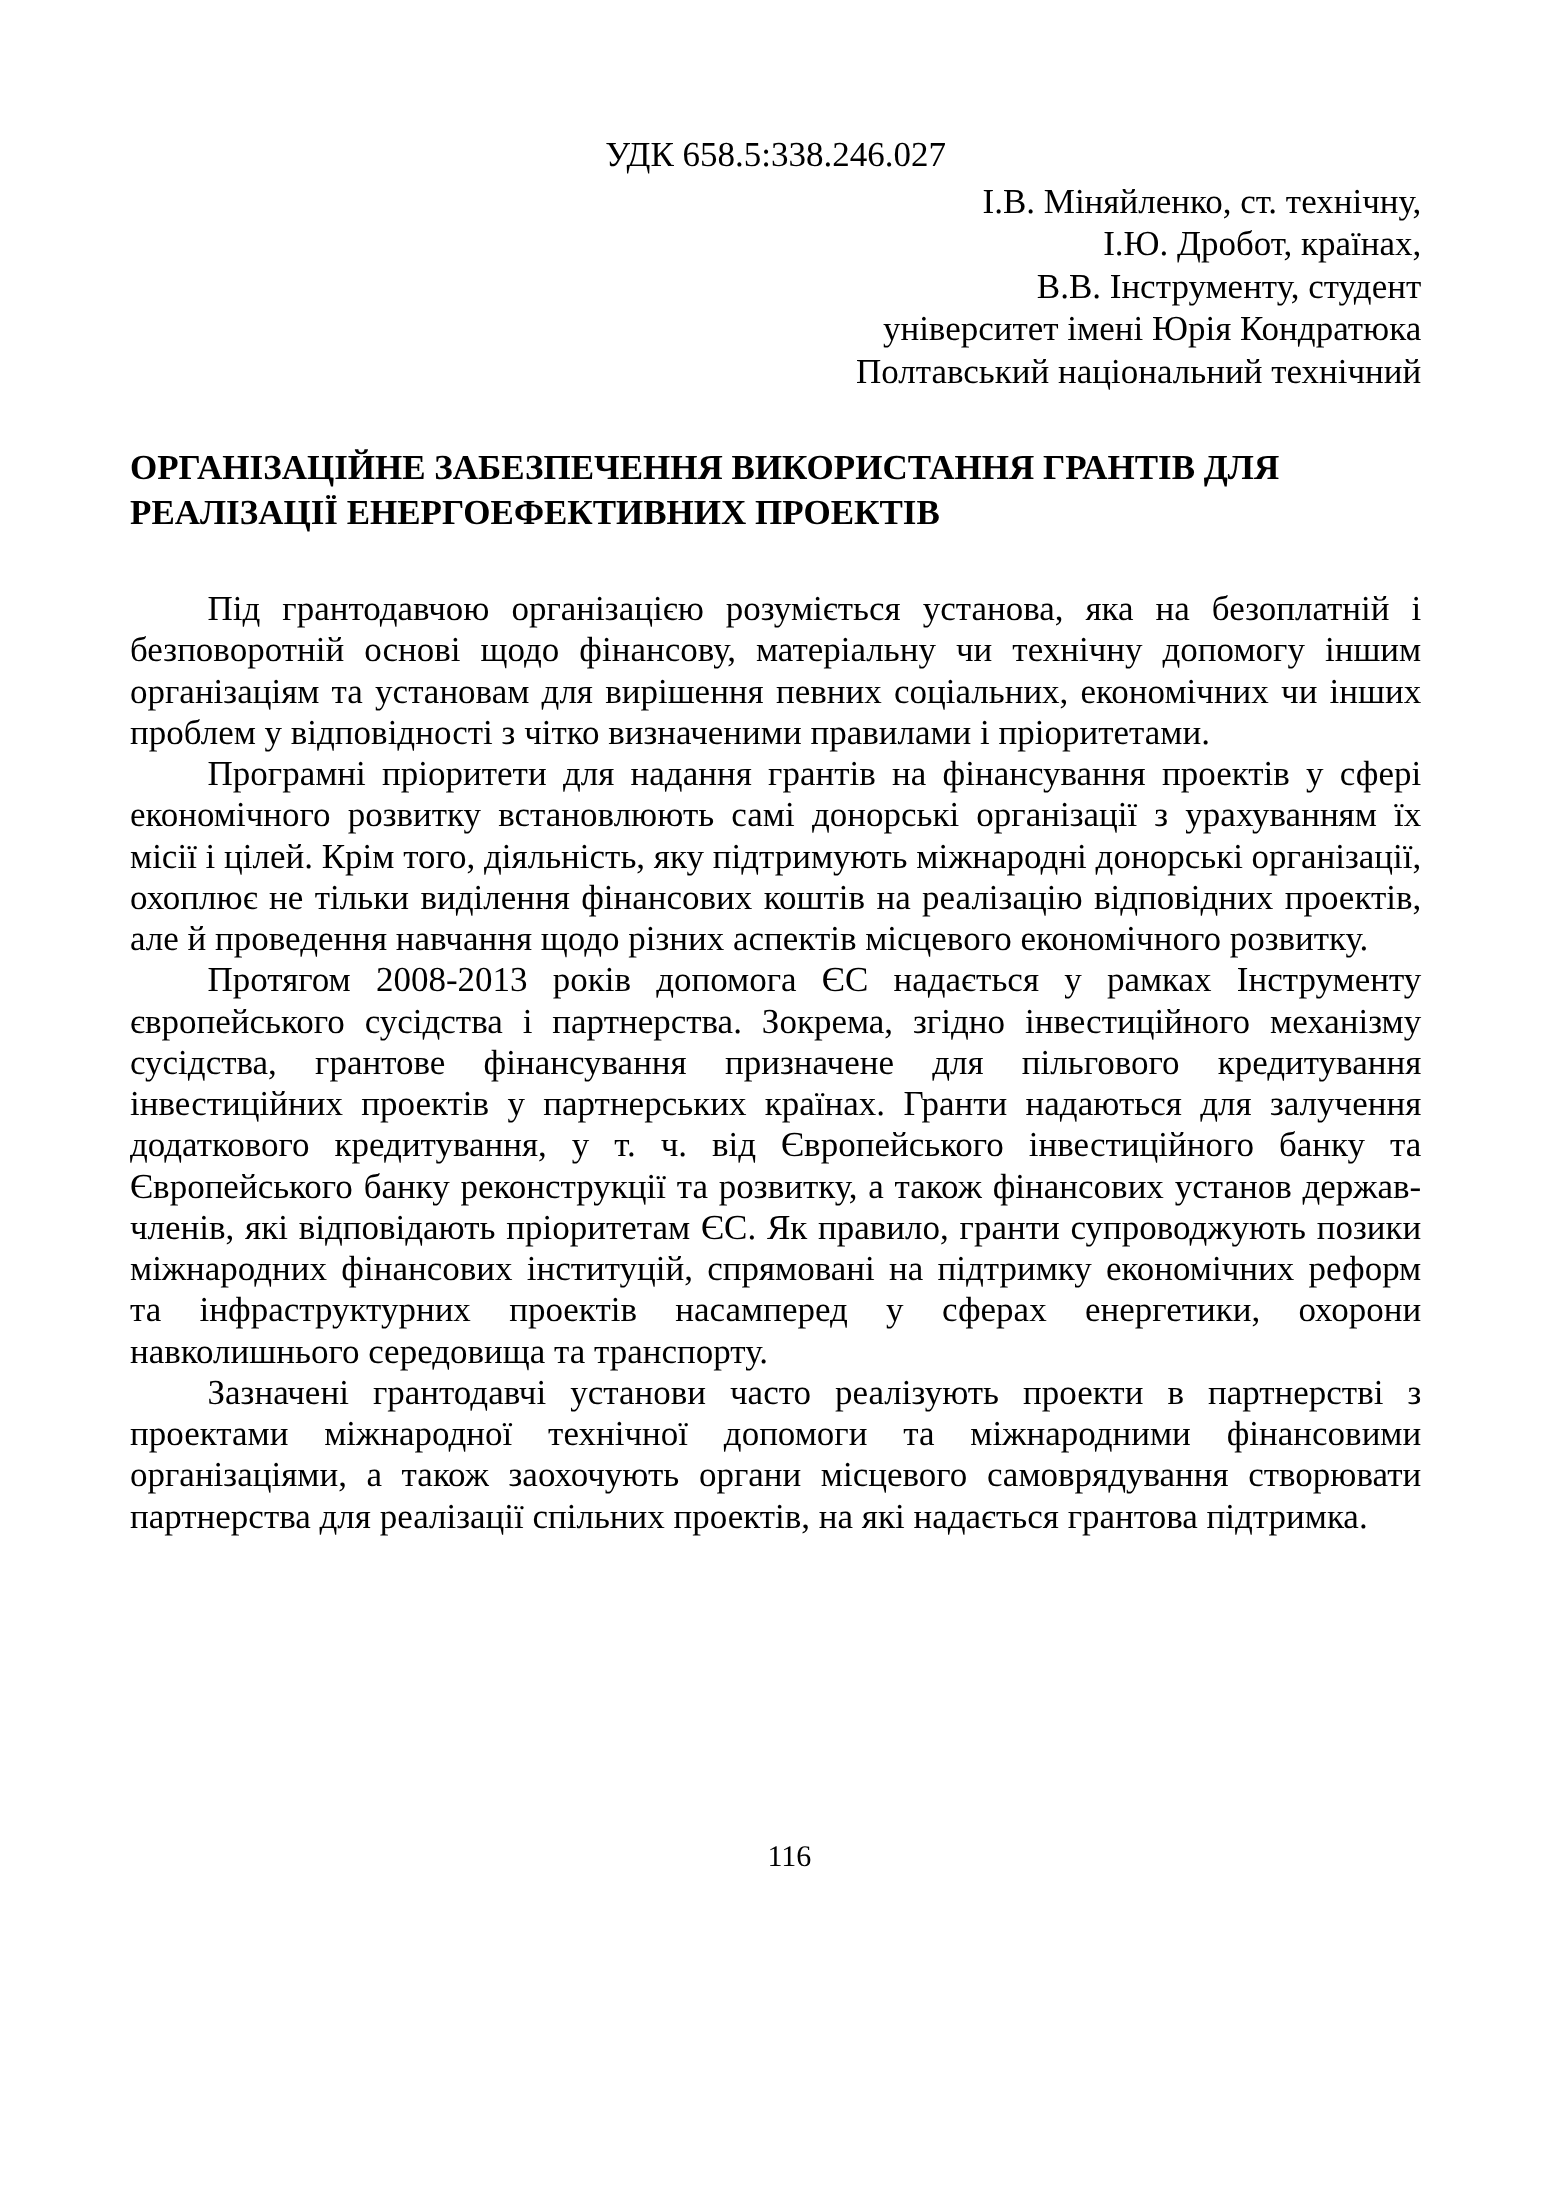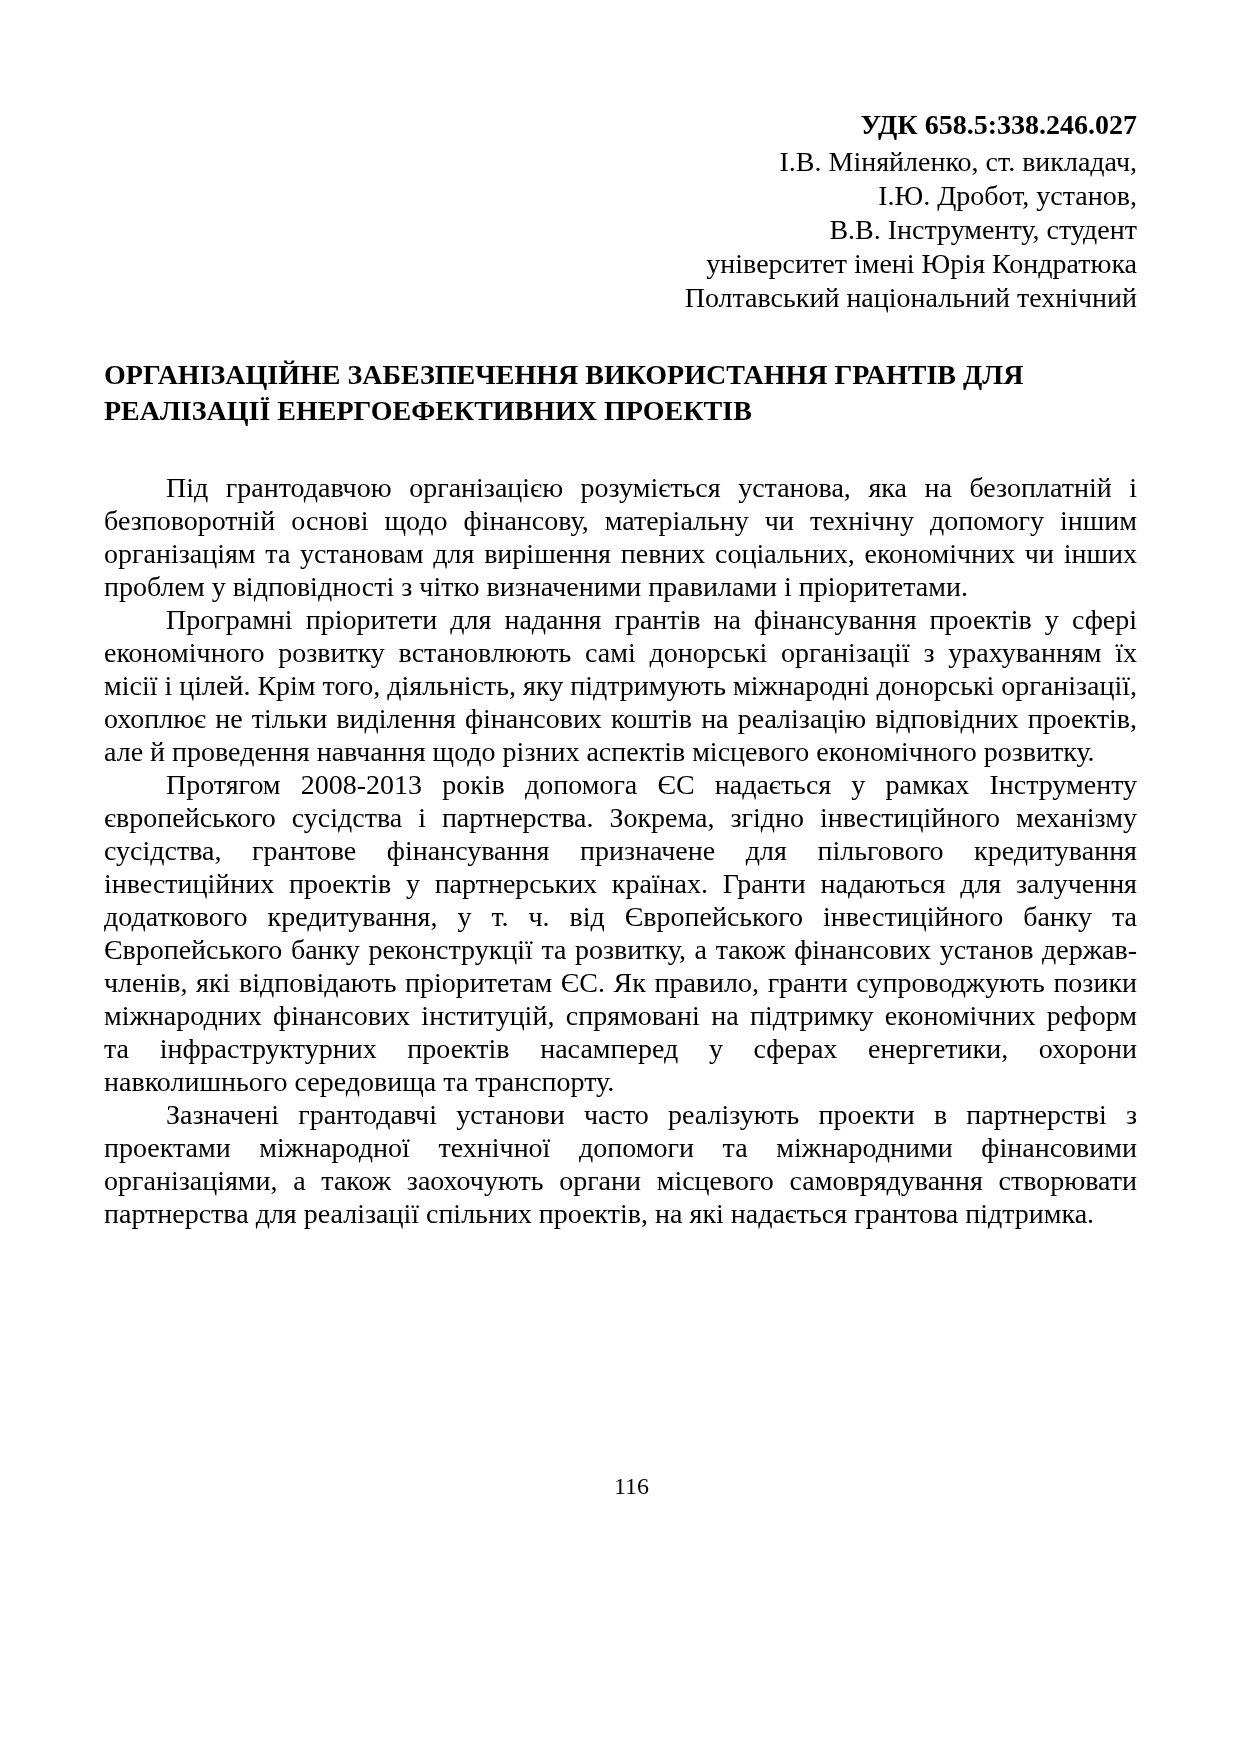--- a/index.html
+++ b/index.html
@@ -15,22 +15,22 @@
     background: #ffffff;
     color: #000000;
     font-family: "Liberation Serif", "DejaVu Serif", serif;
     font-size: 28px;
     line-height: 33px;
     box-sizing: border-box;
     padding: 108px 104px 0 104px;
     overflow: hidden;
   }
   .udc {
-    font-weight: bold;
-    text-align: right;
+    font-weight: normal;
+    text-align: center;
     margin-bottom: 4px;
   }
   .author-block {
     text-align: right;
     margin-top: 2px;
   }
   .author-block div {
     line-height: 34px;
   }
   .article-title {
@@ -56,22 +56,22 @@
   }
 </style>
 </head>
 <body>
 
 <div class="page">
 
   <div class="udc">УДК 658.5:338.246.027</div>
 
   <div class="author-block">
-      <div>І.В. Міняйленко, ст. викладач,</div>
-      <div>І.Ю. Дробот, установ,</div>
+      <div>І.В. Міняйленко, ст. технічну,</div>
+      <div>І.Ю. Дробот, країнах,</div>
       <div>В.В. Інструменту, студент</div>
       <div>університет імені Юрія Кондратюка</div>
       <div>Полтавський національний технічний</div>
     </div>
 
   <div class="article-title">ОРГАНІЗАЦІЙНЕ ЗАБЕЗПЕЧЕННЯ ВИКОРИСТАННЯ ГРАНТІВ ДЛЯ РЕАЛІЗАЦІЇ ЕНЕРГОЕФЕКТИВНИХ ПРОЕКТІВ</div>
 
   <div class="body-text">
       <p>Під грантодавчою організацією розуміється установа, яка на безоплатній і безповоротній основі щодо фінансову, матеріальну чи технічну допомогу іншим організаціям та установам для вирішення певних соціальних, економічних чи інших проблем у відповідності з чітко визначеними правилами і пріоритетами.</p>
       <p>Програмні пріоритети для надання грантів на фінансування проектів у сфері економічного розвитку встановлюють самі донорські організації з урахуванням їх місії і цілей. Крім того, діяльність, яку підтримують міжнародні донорські організації, охоплює не тільки виділення фінансових коштів на реалізацію відповідних проектів, але й проведення навчання щодо різних аспектів місцевого економічного розвитку.</p>

